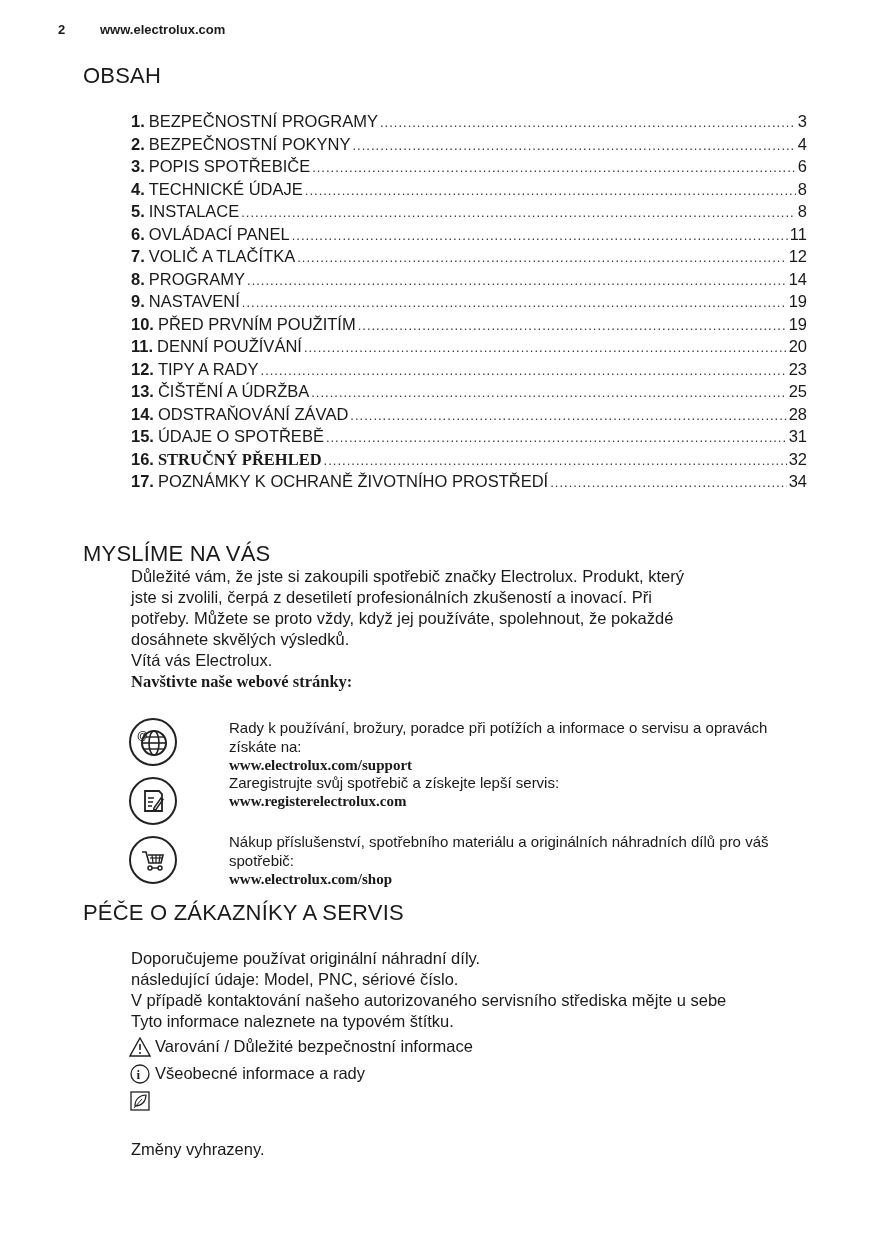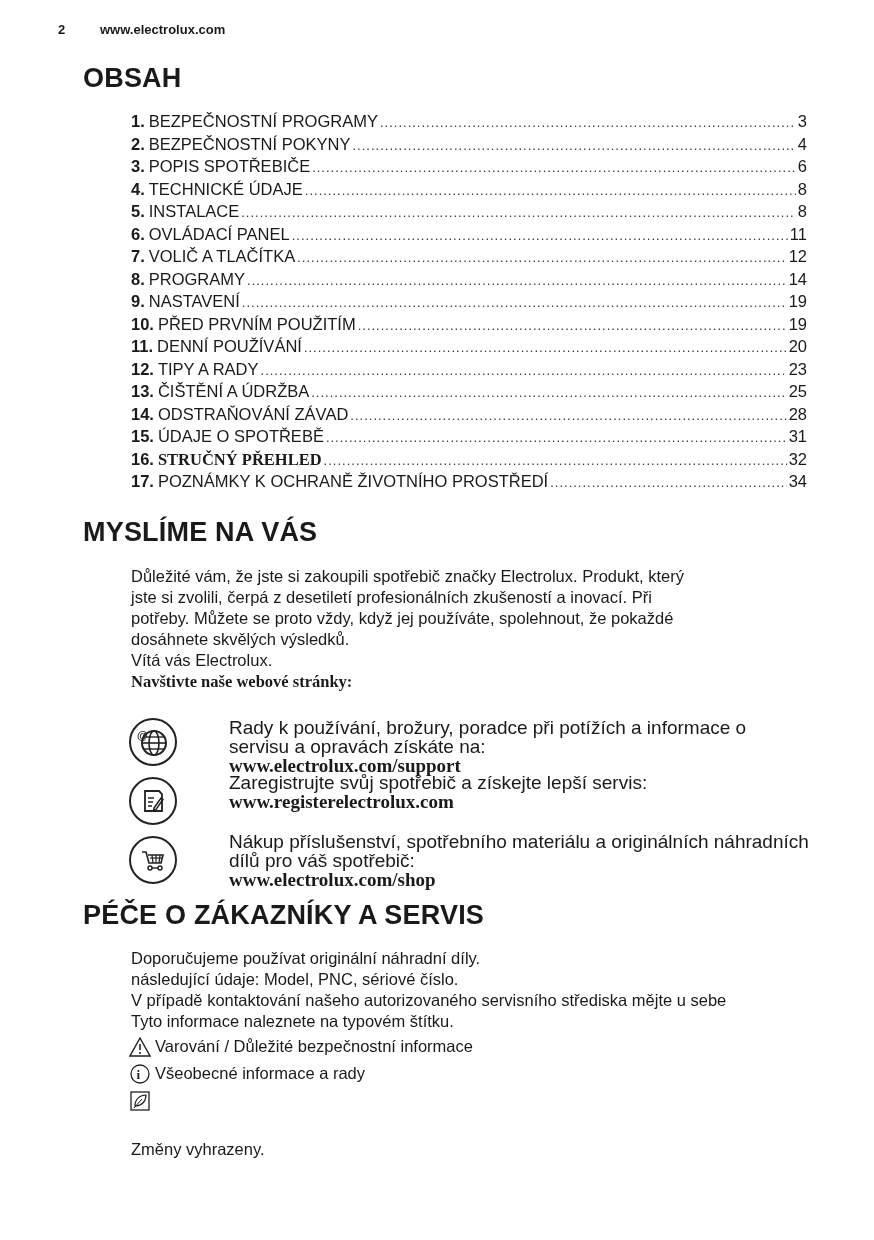--- a/index.html
+++ b/index.html
@@ -1,34 +1,34 @@
 <!DOCTYPE html>
 <html><head>
 <meta charset="utf-8">
 <style>
   html, body { margin:0; padding:0; background:#ffffff; }
   body { width:874px; height:1240px; position:relative; overflow:hidden;
          font-family:"Liberation Sans", sans-serif; color:#1a1a1a; }
   .hdr { position:absolute; top:22px; left:58px; font-size:13px; font-weight:bold; }
   .hdr .url { position:absolute; left:42px; top:0; white-space:nowrap; }
-  h1 { position:absolute; left:83px; margin:0; font-weight:bold; font-size:27px; letter-spacing:0.2px; }
+  h1 { position:absolute; left:83px; margin:0; font-weight:normal; font-size:22px; letter-spacing:0.2px; }
   .toc { position:absolute; left:131px; top:112px; width:676px; }
   .toc-row { display:flex; align-items:baseline; height:22.5px; font-size:16.5px; }
   .toc-row .num { font-weight:bold; margin-right:4px; }
   .toc-row .lbl { white-space:nowrap; }
   .toc-row .lbl.bold { font-weight:bold; }
   .toc-row .dots { flex:1; overflow:hidden; white-space:nowrap; margin:0 2px; font-size:13px; letter-spacing:1px; color:#333; }
   .toc-row .dots::before { content:"...................................................................................................................................................................................................................................................."; }
   .toc-row .pg { white-space:nowrap; }
   .para { position:absolute; left:131px; width:680px; font-size:16.5px; line-height:21px; }
   .para p { margin:0; }
   .bold { font-weight:bold;font-family:Liberation Serif, serif; }
   .web-row { position:absolute; left:129px; display:flex; }
   .web-icon { width:48px; height:48px; border:2px solid #222; border-radius:50%; box-sizing:border-box; display:flex; align-items:center; justify-content:center; }
-  .web-text { position:absolute; left:100px; top:0; width:580px; font-size:19px; line-height:19px; }
+  .web-text { position:absolute; left:100px; top:0; width:580px; font-size:15px; line-height:19px; }
   .legend-row { display:flex; align-items:center; height:27px; font-size:16.5px; }
   .legend-row .ico { width:22px; height:22px; margin-right:4px; display:flex; align-items:center; justify-content:center; }
 </style>
 </head>
 <body>
 
 <div class="hdr">
   <span>2</span>
   <span class="url">www.electrolux.com</span>
 </div>
@@ -133,21 +133,21 @@
       <span class="pg">32</span>
     </div>
     <div class="toc-row">
       <span class="num">17.</span>
       <span class="lbl">POZNÁMKY K OCHRANĚ ŽIVOTNÍHO PROSTŘEDÍ</span>
       <span class="dots"></span>
       <span class="pg">34</span>
     </div>
   </div>
 
-<h1 style="top:517px">MYSLÍME NA VÁS</h1>
+<h1 style="top:541px">MYSLÍME NA VÁS</h1>
 
 <div class="para" style="top:566px">
   <p>Důležité vám, že jste si zakoupili spotřebič značky Electrolux. Produkt, který</p>
   <p>jste si zvolili, čerpá z desetiletí profesionálních zkušeností a inovací. Při</p>
   <p>potřeby. Můžete se proto vždy, když jej používáte, spolehnout, že pokaždé</p>
   <p>dosáhnete skvělých výsledků.</p>
   <p>Vítá vás Electrolux.</p>
   <p class="bold">Navštivte naše webové stránky:</p>
 </div>
 

